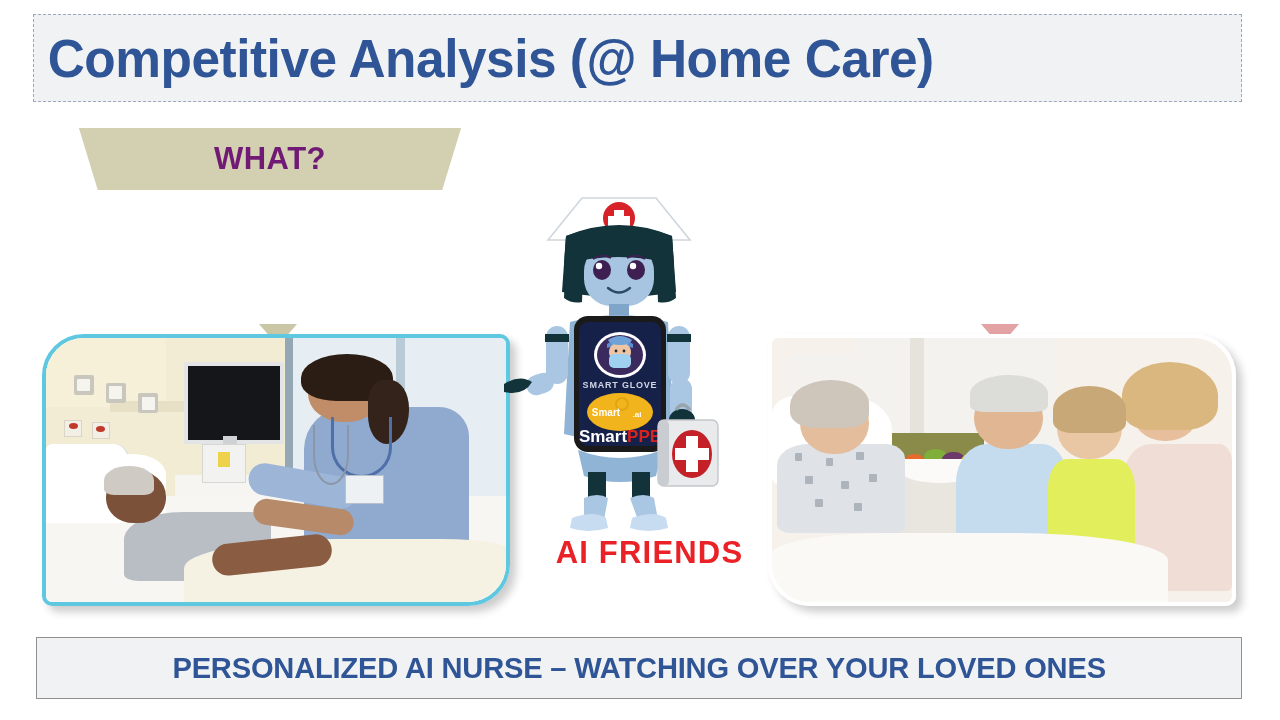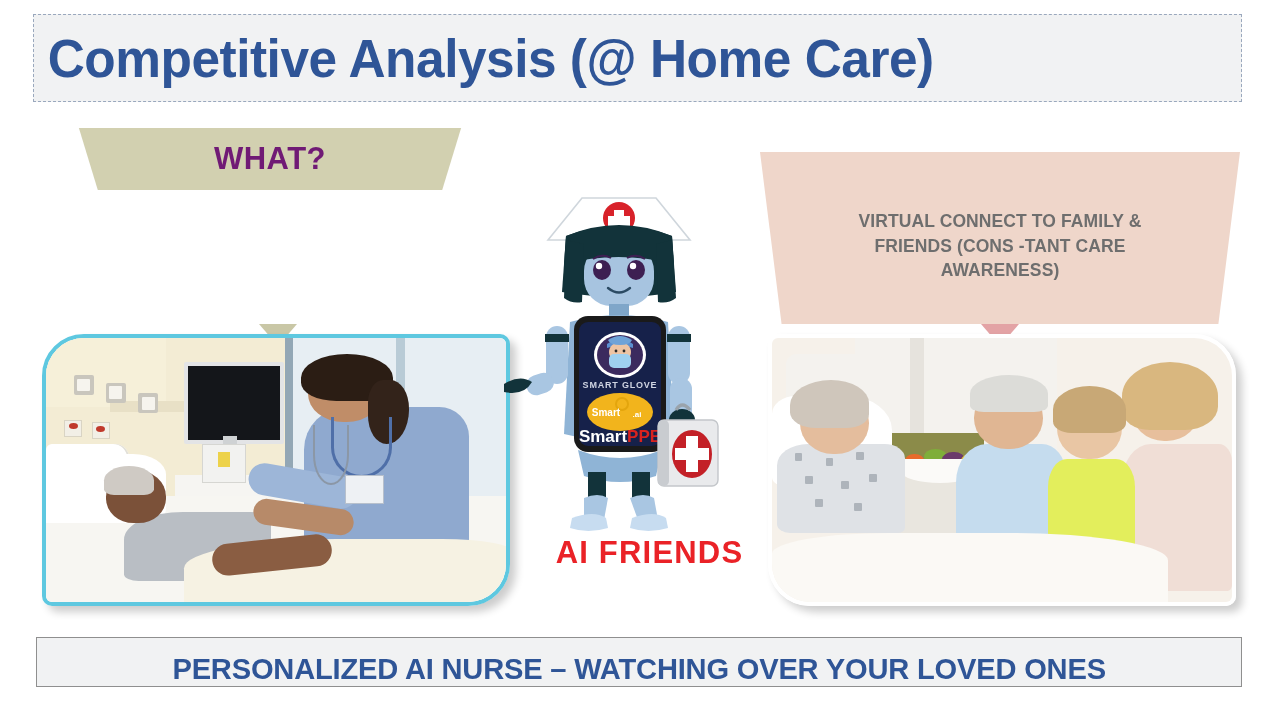--- a/index.html
+++ b/index.html
@@ -221,26 +221,26 @@
     color: #ea2227;
     letter-spacing: 1.2px;
   }
 
   
   #footer-box {
     position: absolute;
     left: 36px;
     top: 637px;
     width: 1206px;
-    height: 50px;
+    height: 62px;
     background: #f1f2f3;
     border: 1px solid #8f8f8f;
     box-sizing: border-box;
     display: flex;
-    align-items: flex-end;
+    align-items: center;
     justify-content: center;
   }
   #footer-text {
     font-size: 30px;
     font-weight: bold;
     color: #2f5597;
     letter-spacing: -0.2px;
     white-space: nowrap;
     transform: scaleX(0.97);
   }
@@ -253,23 +253,20 @@
 </div>
 
 <div class="panel-col" id="panel-what">
   <div class="panel-head" id="head-what">
     <div class="panel-head-text">WHAT?</div>
   </div>
   <div class="panel-arrow" id="arrow-what"></div>
 </div>
 
 <div class="panel-col" id="panel-how">
-  <div class="panel-body" id="body-how">
-    <div class="panel-body-text">VIRTUAL CONNECT TO FAMILY &amp; FRIENDS (CONS -TANT CARE AWARENESS)</div>
-  </div>
   <div class="panel-arrow" id="arrow-how"></div>
 </div>
 
 <div class="photo-frame" id="photo-left">
   <div class="photo-inner">
     <div class="wall"></div>
     <div class="wall-upper"></div>
     <div class="wall-shelf"></div>
     <div class="window-pane"></div>
     <div class="window-bar1"></div>

